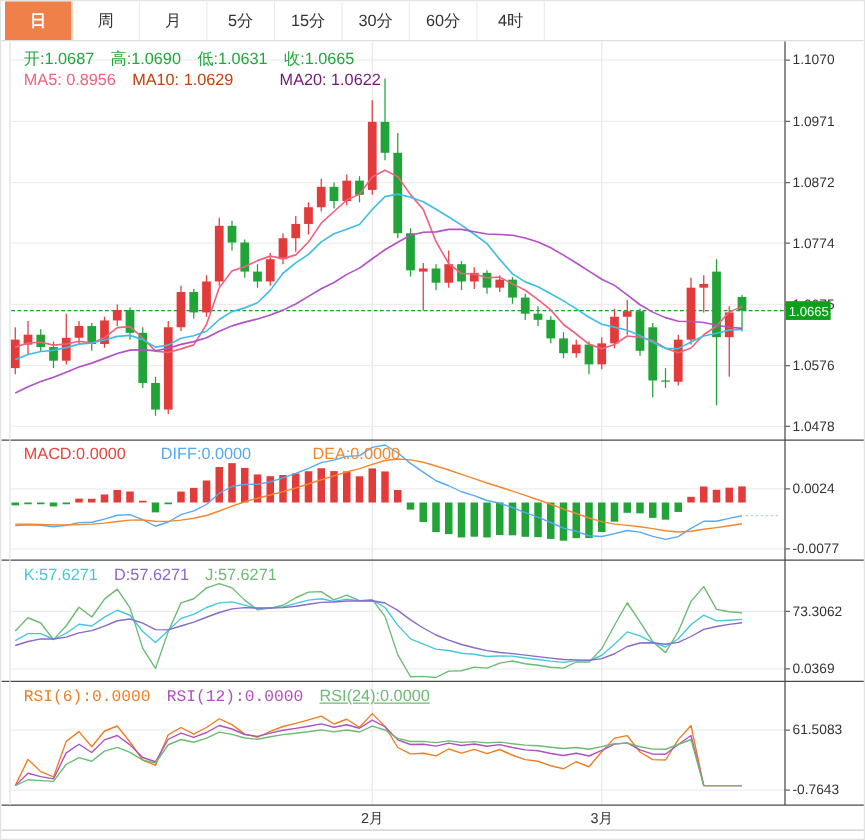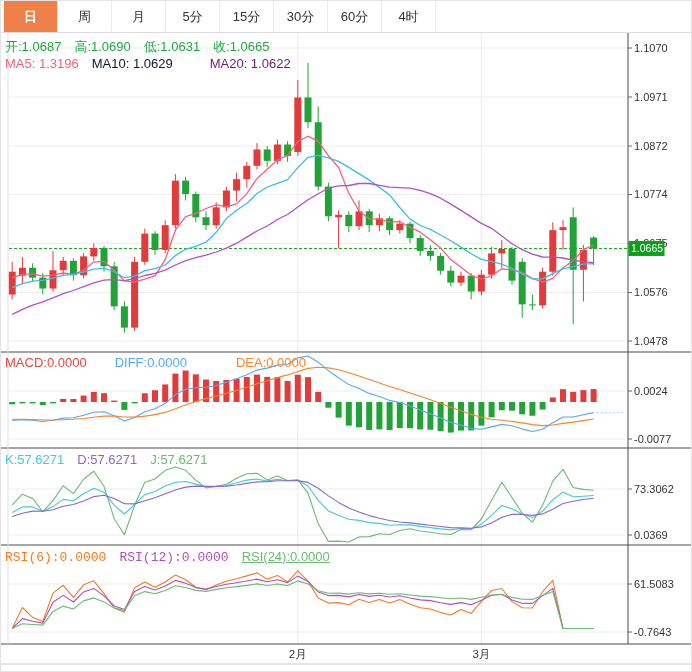--- a/index.html
+++ b/index.html
@@ -3,21 +3,21 @@
 <meta charset="utf-8">
 <style>
   html,body{margin:0;padding:0;background:#fff;}
   body{width:692px;height:672px;font-family:"Liberation Sans","DejaVu Sans",sans-serif;}
   .app{position:relative;width:692px;height:672px;box-sizing:border-box;border:1px solid #e3e3e3;background:#fff;overflow:hidden;}
   .tabbar{display:flex;height:32px;box-sizing:border-box;border-bottom:1px solid #ddd;padding-left:3px;background:#fff;}
   .tab{width:54px;height:31px;line-height:31px;text-align:center;font-size:13px;color:#333;border-right:1px solid #ececec;cursor:pointer;box-sizing:border-box;}
   .tab.active{color:#fff;font-weight:bold;}
   .chart-area{position:absolute;top:32px;left:0;width:692px;height:632px;}
   #chart-svg{position:absolute;top:0;left:0;}
-  .hdr{position:absolute;left:4px;font-size:13px;white-space:nowrap;z-index:5;}
+  .hdr{position:absolute;left:18px;font-size:13px;white-space:nowrap;z-index:5;}
   .hdr span{margin-right:13px;}
   #hdr-ohlc{top:5px;}
   #hdr-ma{top:23px;}
   #hdr-macd{top:322px;}
   #hdr-kdj{top:419px;}
   #hdr-rsi{top:516px;}
 </style>
 </head>
 <body>
 
@@ -268,18 +268,18 @@
         <line x1="627" y1="551" x2="631" y2="551" stroke="#666"></line>
         <text x="633" y="554.5" font-size="11" fill="#333333">61.5083</text>
         <line x1="627" y1="599" x2="631" y2="599" stroke="#666"></line>
         <text x="633" y="602.5" font-size="11" fill="#333333">-0.7643</text>
         <rect x="627.5" y="207.95454545454533" width="36" height="15" fill="#0aa019"></rect>
         <text x="630" y="219.45454545454533" font-size="10.5" fill="#fff">1.0665</text>
         <text x="296.79999999999995" y="625" font-size="11.5" fill="#333333" text-anchor="middle">2月</text>
         <text x="480.4" y="625" font-size="11.5" fill="#333333" text-anchor="middle">3月</text>
       </svg>
     <div class="hdr" id="hdr-ohlc"><span style="color: rgb(33, 168, 60);">开:1.0687</span><span style="color: rgb(33, 168, 60);">高:1.0690</span><span style="color: rgb(33, 168, 60);">低:1.0631</span><span style="color: rgb(33, 168, 60);">收:1.0665</span></div>
-    <div class="hdr" id="hdr-ma"><span style="color: rgb(240, 98, 127);">MA5: 1.3196</span><span style="color: #0f172a;">MA10: 1.0629</span><span style="color: #701a75; margin-left: 24px;">MA20: 1.0622</span></div>
+    <div class="hdr" id="hdr-ma"><span style="color: rgb(240, 98, 127);">MA5: 0.8956</span><span style="color: #c2410c;">MA10: 1.0629</span><span style="color: #701a75; margin-left: 24px;">MA20: 1.0622</span></div>
     <div class="hdr" id="hdr-macd"><span style="color: rgb(232, 69, 60); text-align: center;">MACD:0.0000</span><span style="color: rgb(85, 169, 242); padding-left: 15px;">DIFF:0.0000</span><span style="color: rgb(245, 134, 44); margin-left: 36px;">DEA:0.0000</span></div>
     <div class="hdr" id="hdr-kdj"><span style="color: rgb(69, 200, 220);">K:57.6271</span><span style="color: rgb(138, 104, 200);">D:57.6271</span><span style="color: rgb(108, 187, 114);">J:57.6271</span></div>
     <div class="hdr" id="hdr-rsi"><span style="color: rgb(239, 125, 35); font-family: Liberation Mono, monospace;">RSI(6):0.0000</span><span style="color: rgb(176, 80, 192); font-family: Liberation Mono, monospace;">RSI(12):0.0000</span><span style="color: rgb(108, 187, 114); text-decoration: underline;">RSI(24):0.0000</span></div>
   </div>
 </div>
 
 </body></html>

